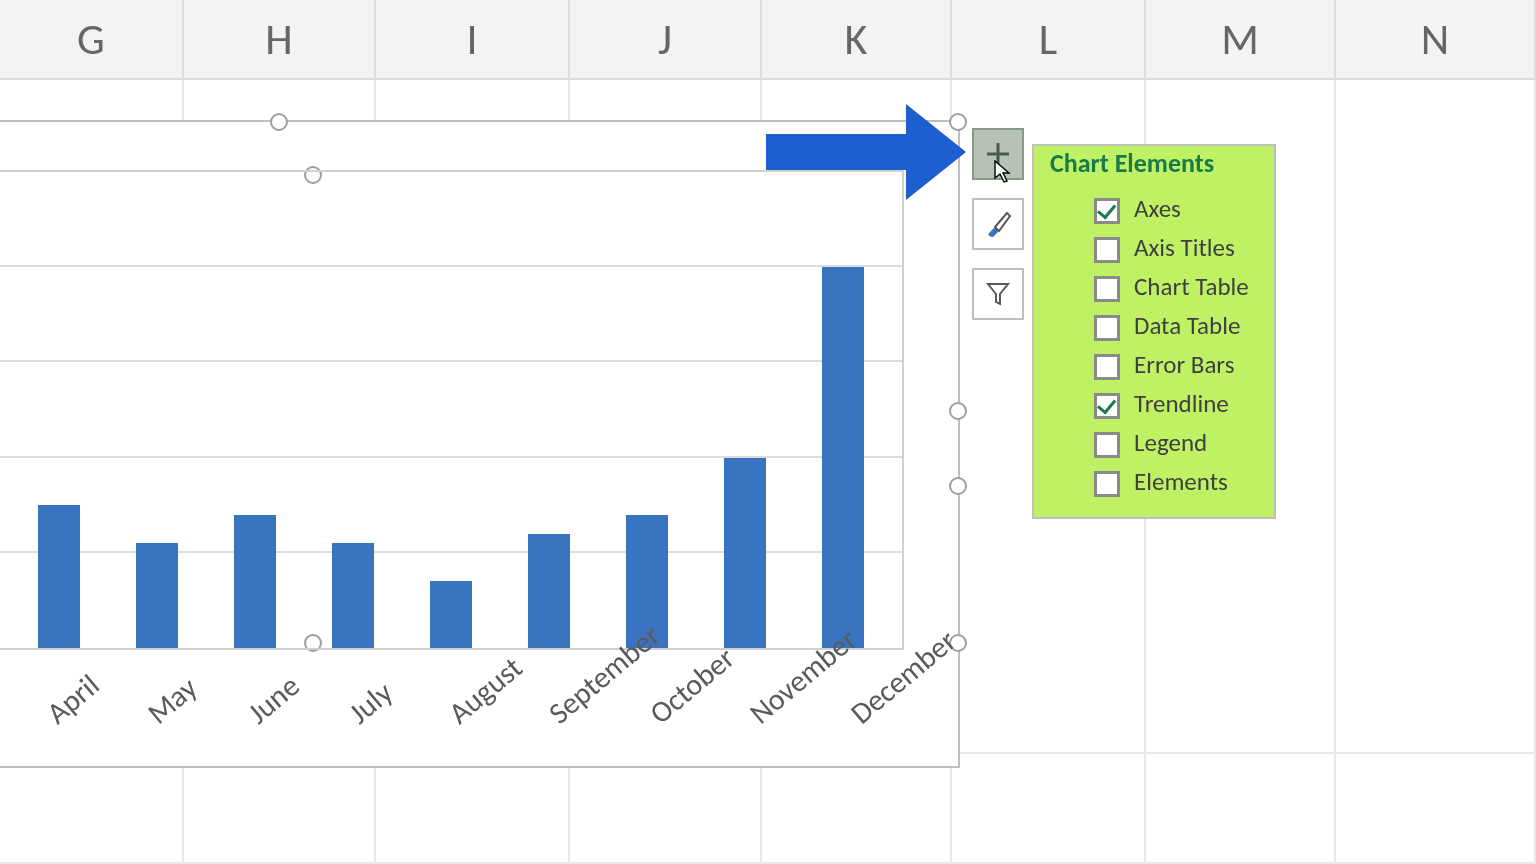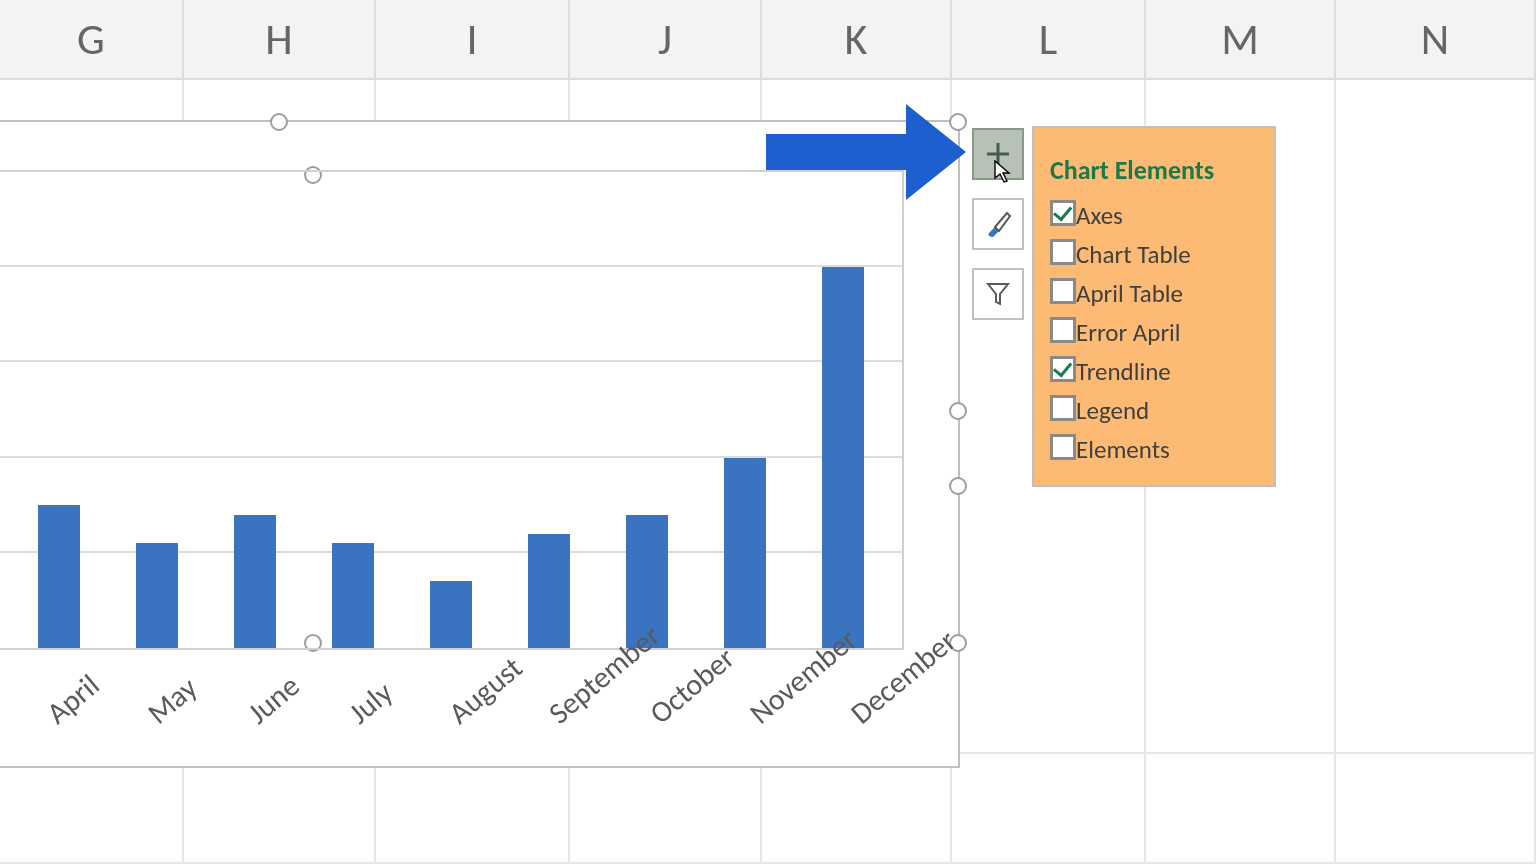--- a/index.html
+++ b/index.html
@@ -128,37 +128,38 @@
     justify-content: center;
   }
   .side-btn.active {
     background: #b5c2b5;
     border-color: #8a9a8a;
   }
   
   .flyout {
     position: absolute;
     left: 1032px;
-    top: 126px;
+    top: 144px;
     width: 244px;
-    background: #fdba74;
+    background: #bef264;
     border: 2px solid #bfbfbf;
-    padding: 26px 16px 16px 16px;
+    padding: 1px 16px 16px 16px;
   }
   .flyout-title {
     font-size: 26px;
     font-weight: 700;
     color: #1a7a4a;
     margin-bottom: 10px;
   }
   .fly-item {
     display: flex;
-    align-items: flex-start;
-    gap: 0;
+    align-items: flex-end;
+    gap: 14px;
     padding: 4px 0;
+    margin-left: 44px;
   }
   .checkbox {
     width: 26px; height: 26px;
     border: 3px solid #8a8a8a;
     background: #fff;
     display: flex;
     align-items: center;
     justify-content: center;
     flex-shrink: 0;
   }
@@ -280,29 +281,33 @@
 
 <div class="flyout">
   <div class="flyout-title">Chart Elements</div>
   <div id="fly-items">
       <div class="fly-item">
         <div class="checkbox checked"></div>
         <div class="fly-label">Axes</div>
       </div>
       <div class="fly-item">
         <div class="checkbox"></div>
+        <div class="fly-label">Axis Titles</div>
+      </div>
+      <div class="fly-item">
+        <div class="checkbox"></div>
         <div class="fly-label">Chart Table</div>
       </div>
       <div class="fly-item">
         <div class="checkbox"></div>
-        <div class="fly-label">April Table</div>
-      </div>
-      <div class="fly-item">
-        <div class="checkbox"></div>
-        <div class="fly-label">Error April</div>
+        <div class="fly-label">Data Table</div>
+      </div>
+      <div class="fly-item">
+        <div class="checkbox"></div>
+        <div class="fly-label">Error Bars</div>
       </div>
       <div class="fly-item">
         <div class="checkbox checked"></div>
         <div class="fly-label">Trendline</div>
       </div>
       <div class="fly-item">
         <div class="checkbox"></div>
         <div class="fly-label">Legend</div>
       </div>
       <div class="fly-item">

